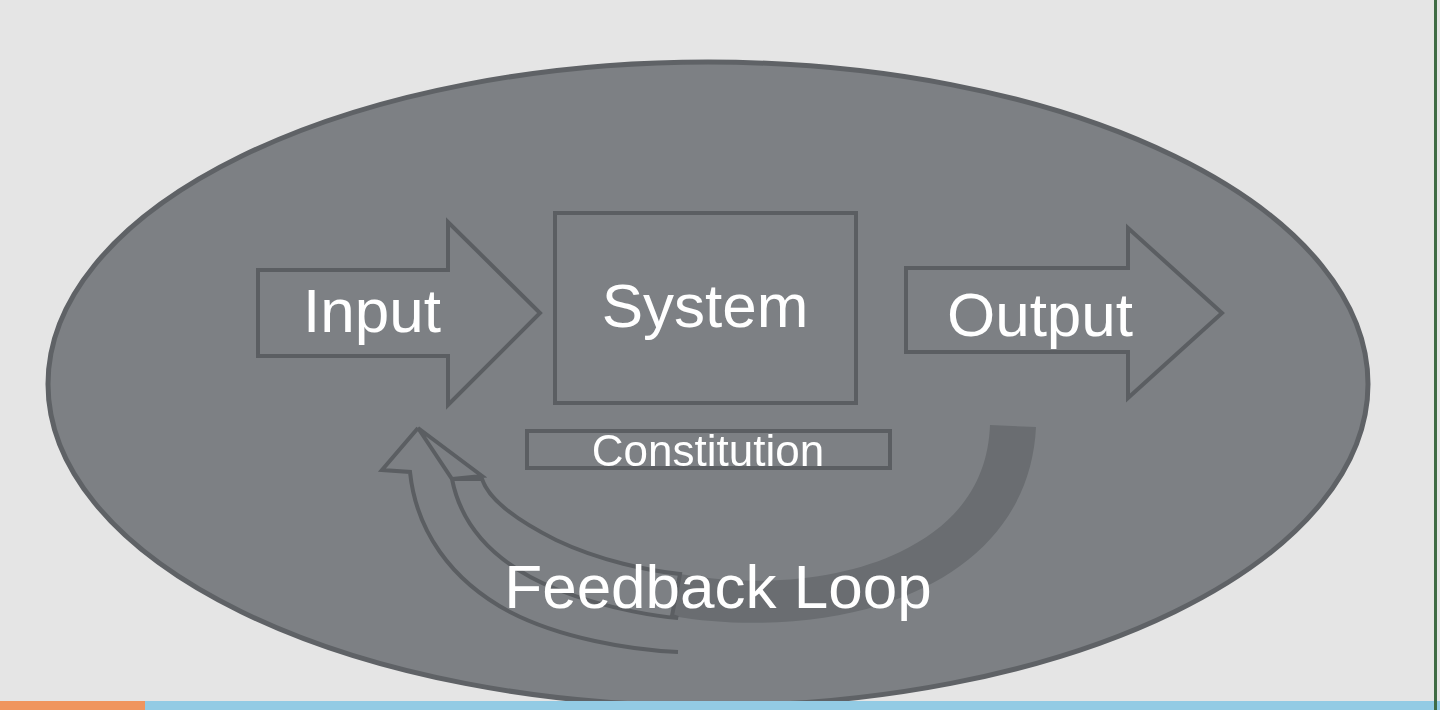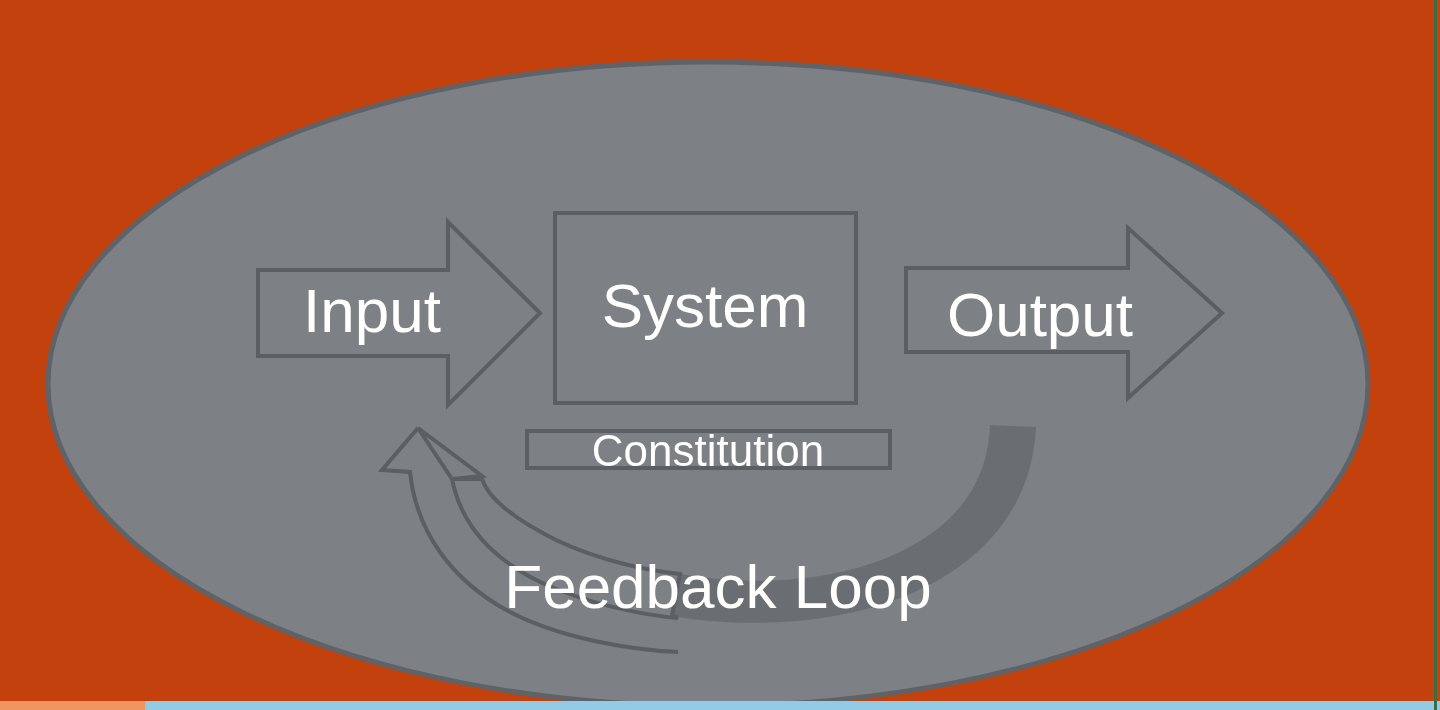--- a/index.html
+++ b/index.html
@@ -8,21 +8,21 @@
     padding: 0;
     background: #ffffff;
   }
   body {
     font-family: "Liberation Sans", sans-serif;
   }
   #stage {
     position: relative;
     width: 1440px;
     height: 710px;
-    background: #c2410c;
+    background: #e5e5e5;
     overflow: hidden;
   }
   #diagram-svg {
     position: absolute;
     left: 0;
     top: 0;
     width: 1440px;
     height: 710px;
     display: block;
   }

